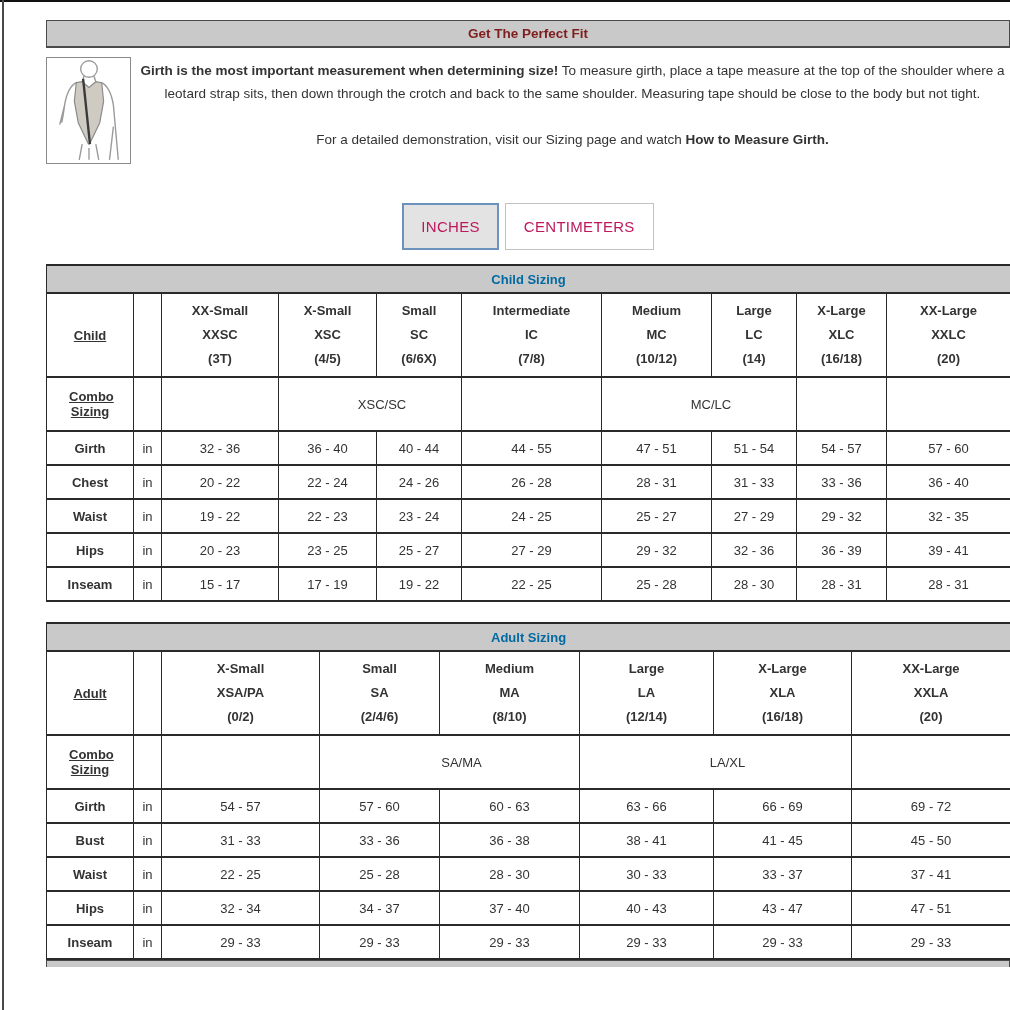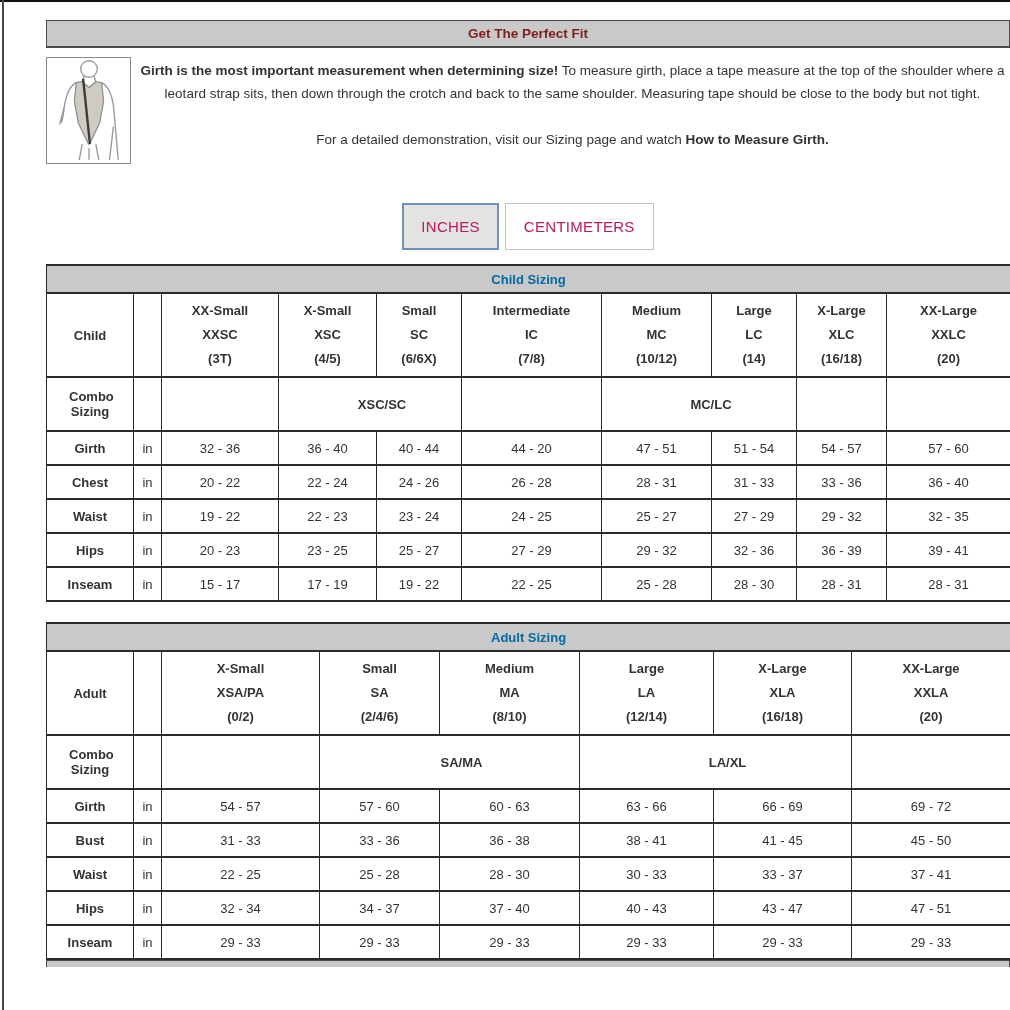--- a/index.html
+++ b/index.html
@@ -34,23 +34,23 @@
   .size-table { border-collapse:collapse; table-layout:fixed; width:964px; margin-top:14px;
                 font-size:13px; color:#333; }
   .size-table th, .size-table td { border-left:1px solid #2a2a2a; border-right:1px solid #2a2a2a;
                 border-top:2px solid #2a2a2a; border-bottom:2px solid #2a2a2a;
                 text-align:center; vertical-align:middle; overflow:hidden; }
   .size-table .bar { background:var(--bar-bg,#c9c9c9); font-weight:bold; font-size:13px;
                      height:28px; color:#0369a1; }
   .head-row { height:84px; }
   .head-row .col-head { font-weight:bold; }
   .head-row .col-head div { line-height:1.85; }
-  .corner-cell { font-weight:bold; padding:2px 22px; }
+  .corner-cell { font-weight:bold; padding:2px 22px;text-decoration:underline; }
   .combo-row { height:54px; }
-  .combo-cell { font-weight:bold;padding-left:24px; }
+  .combo-cell { font-weight:normal;padding-left:24px; }
   .data-row { height:34px; }
   .row-label { font-weight:bold; }
   .unit-col { font-weight:normal; }
   .adult-gap { margin-top:20px; }
 
   .bottom-strip { height:7px; background:var(--bar-bg,#c9c9c9); border:1px solid #4a4a4a;
                   border-bottom:none; }
 </style>
 </head>
 <body>
@@ -159,21 +159,21 @@
           <td class="combo-cell" colspan="2">MC/LC</td>
           <td class="combo-cell"></td>
           <td class="combo-cell"></td>
         </tr>
         <tr class="data-row">
           <th class="row-label">Girth</th>
           <td class="unit-col">in</td>
           <td class="val">32 - 36</td>
           <td class="val">36 - 40</td>
           <td class="val">40 - 44</td>
-          <td class="val">44 - 20</td>
+          <td class="val">44 - 55</td>
           <td class="val">47 - 51</td>
           <td class="val">51 - 54</td>
           <td class="val">54 - 57</td>
           <td class="val">57 - 60</td>
         </tr>
         <tr class="data-row">
           <th class="row-label">Chest</th>
           <td class="unit-col">in</td>
           <td class="val">20 - 22</td>
           <td class="val">22 - 24</td>

